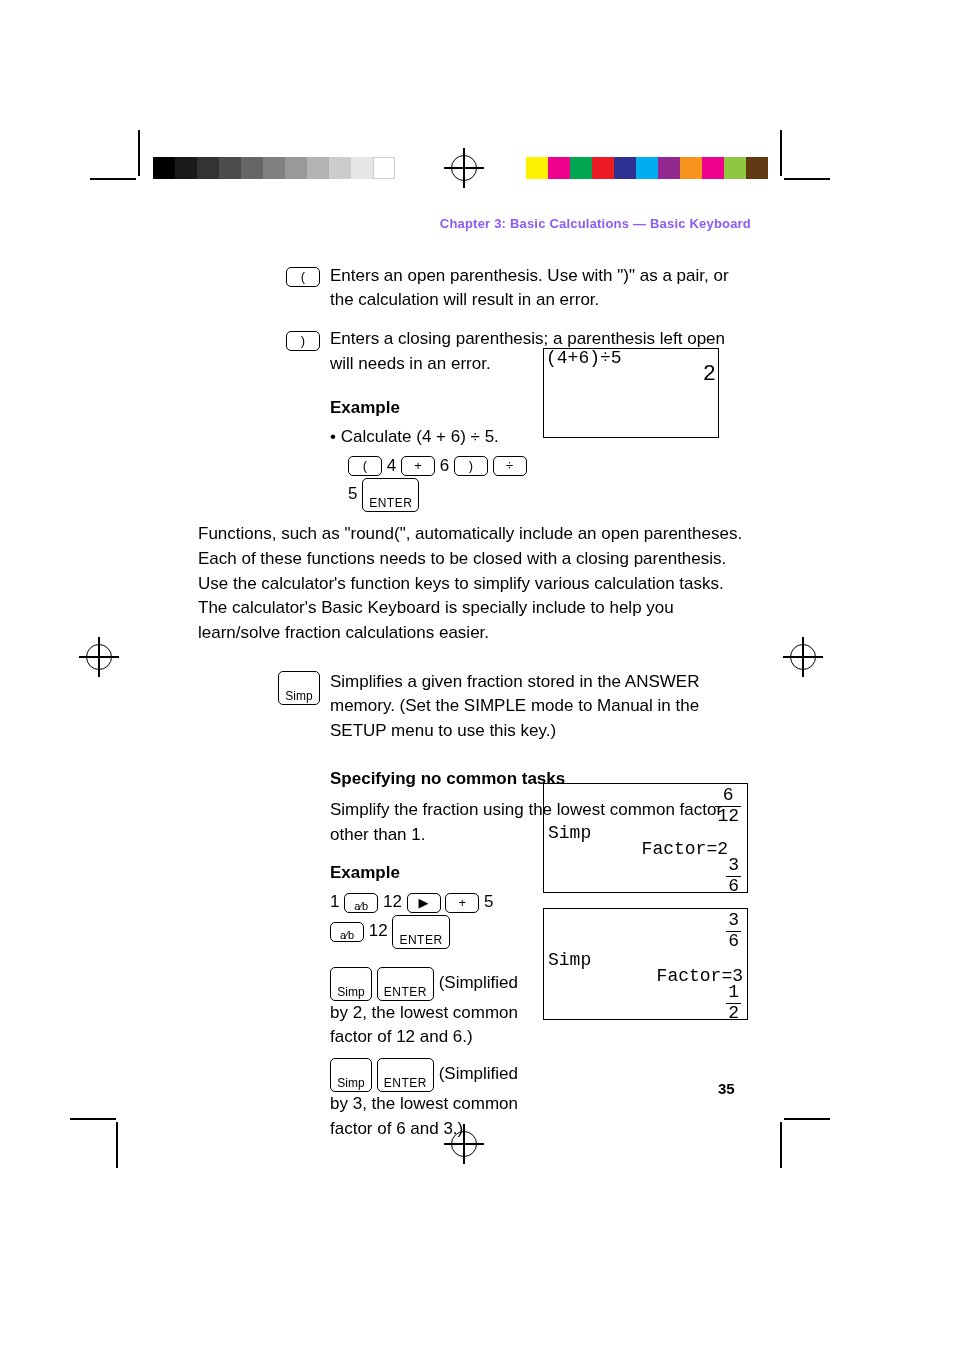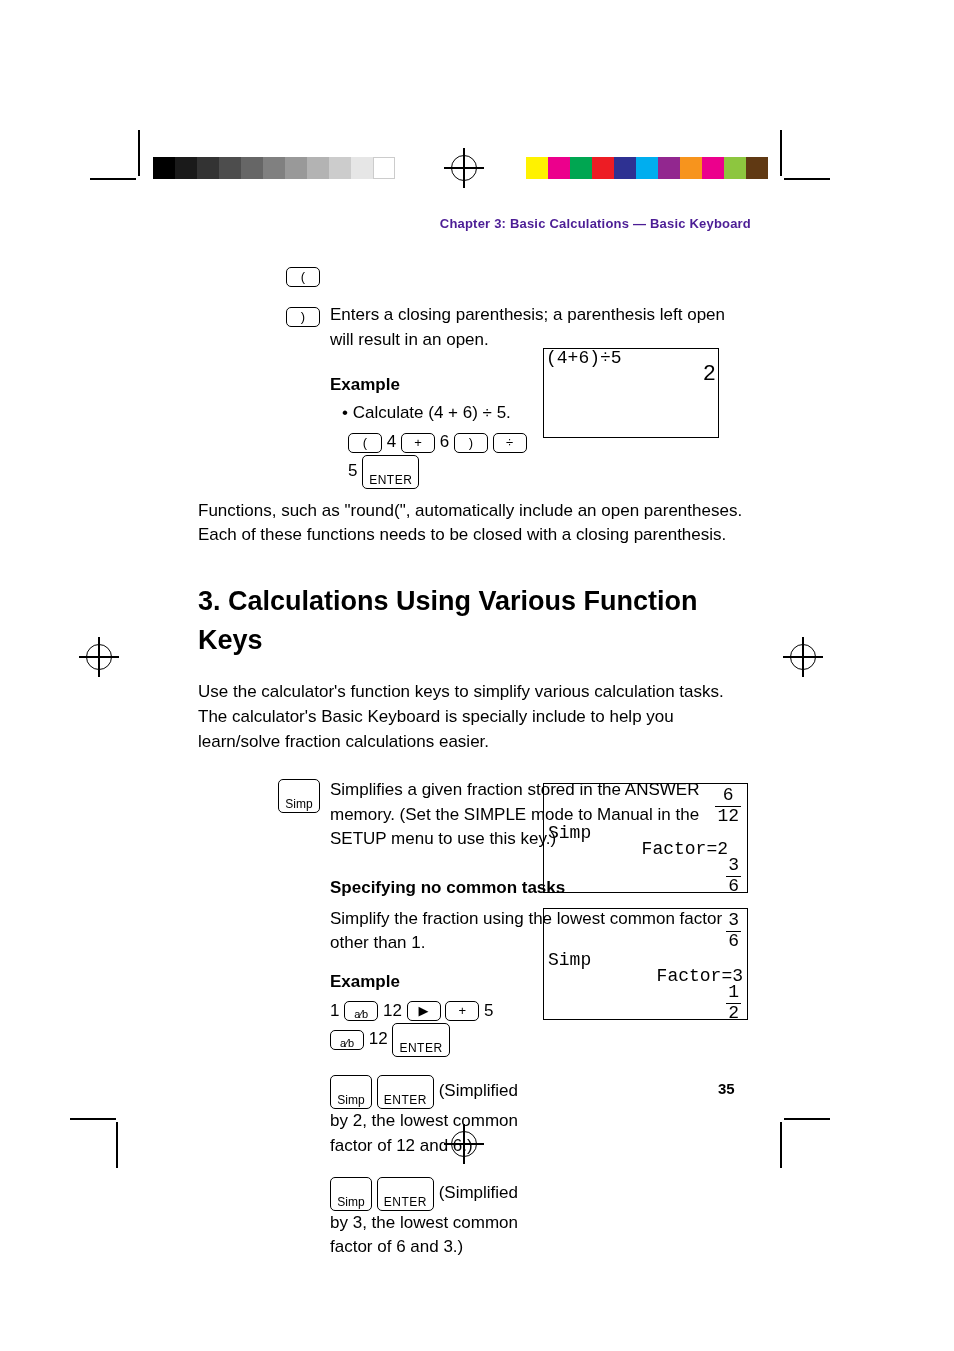--- a/index.html
+++ b/index.html
@@ -32,37 +32,37 @@
     position: absolute;
     left: 198px;
     top: 215px;
     width: 553px;
   }
   .chapter-header {
     text-align: right;
     font-weight: bold;
     font-size: 13px;
     letter-spacing: 0.2px;
-    color: #4c1d95;
+    color: #8b5cf6;
     margin-bottom: 30px;
   }
   .row { display:flex; align-items:flex-start; margin-bottom: 6px; }
   .keycol { width: 132px; flex: 0 0 132px; text-align: right; padding-right: 10px; padding-top:1px; }
   .textcol { flex: 1; }
   .key {
     display:inline-block; border:1.2px solid #000; border-radius:5px;
     min-width: 42px; height: 20px; line-height: 17px; font-size: 13px;
     text-align:center; padding: 16px 6px; vertical-align: middle;
     background:#fff;
   }
   .key.sq { min-width:34px; padding:0 4px; }
   .key.enter { font-size:12px; letter-spacing:0.5px; }
   .key.simp { font-size:12px; }
   .example-hdr { font-weight:bold; margin-top: 14px; margin-bottom:4px; }
-  .bullet-line { margin-left: 12px; }
+  .bullet-line { margin-left: 0; }
   .keyseq-indent { margin-left: 18px; margin-top:4px; }
   .note-row { display:flex; margin-top:10px; }
   .note-label { width:132px; flex:0 0 132px; text-align:right; padding-right:10px; font-weight:bold; }
   h2.section {
     font-family: Arial, Helvetica, sans-serif;
     font-weight: bold;
     font-size: 27px;
     margin-top: 34px;
     margin-bottom: 20px;
   }
@@ -168,27 +168,28 @@
   </div>
 </div>
 
 <div class="page">
   <div class="chapter-header">Chapter 3: Basic Calculations — Basic Keyboard</div>
 
   <div class="row">
     <div class="keycol">
       <span class="key sq">(</span>
     </div>
+    <div class="textcol">Enters an open parenthesis. Use with ")" as a pair, or the calculation will result in an error.</div>
   </div>
 
   <div class="row" style="margin-top:14px;">
     <div class="keycol">
       <span class="key sq">)</span>
     </div>
-    <div class="textcol">Enters a closing parenthesis; a parenthesis left open will result in an open.</div>
+    <div class="textcol">Enters a closing parenthesis; a parenthesis left open will needs in an error.</div>
   </div>
 
   <div class="row" style="margin-top:2px;">
     <div class="keycol"></div>
     <div class="textcol" style="width:210px; flex:0 0 210px;">
       <div class="example-hdr">Example</div>
       <div class="bullet-line">• Calculate (4 + 6) ÷ 5.</div>
       <div class="keyseq-indent">
         <span class="key sq">(</span>
         <span>4</span>
@@ -199,21 +200,20 @@
         <span>5</span>
         <span class="key enter">ENTER</span>
       </div>
     </div>
   </div>
 
   <div class="note-row">
     <div class="textcol">Functions, such as "round(", automatically include an open parentheses. Each of these functions needs to be closed with a closing parenthesis.</div>
   </div>
 
-  <h2 class="section">3. Calculations Using Various Function Keys</h2>
 
   <div class="para">Use the calculator's function keys to simplify various calculation tasks. The calculator's Basic Keyboard is specially include to help you learn/solve fraction calculations easier.</div>
 
   <div class="row">
     <div class="keycol">
       <span class="key simp">Simp</span>
     </div>
     <div class="textcol">Simplifies a given fraction stored in the ANSWER memory. (Set the SIMPLE mode to Manual in the SETUP menu to use this key.)</div>
   </div>
 
@@ -239,21 +239,21 @@
         <span>12</span>
         <span class="key enter">ENTER</span>
       </div>
 
       <div style="width:200px; margin-top:18px;">
         <span class="key simp">Simp</span>
         <span class="key enter">ENTER</span>
         <span>(Simplified by 2, the lowest common factor of 12 and 6.)</span>
       </div>
 
-      <div style="width:200px; margin-top:18px;">
+      <div style="width:200px; margin-top:8px;">
         <span class="key simp">Simp</span>
         <span class="key enter">ENTER</span>
         <span>(Simplified by 3, the lowest common factor of 6 and 3.)</span>
       </div>
     </div>
   </div>
 </div>
 
 <div class="pagenum-abs">35</div>
 

